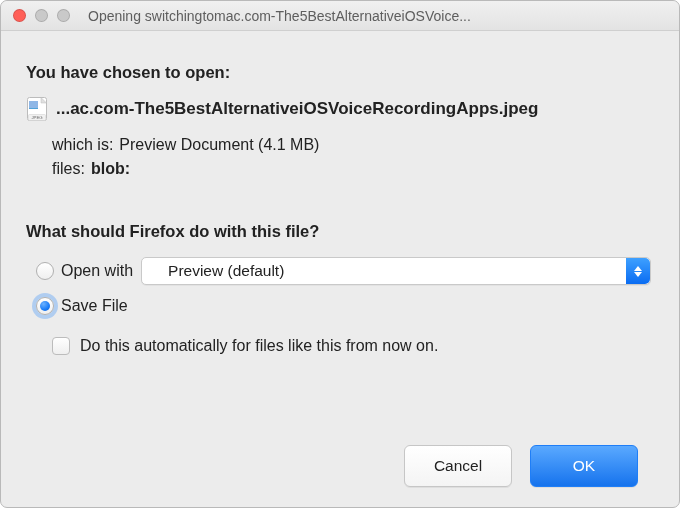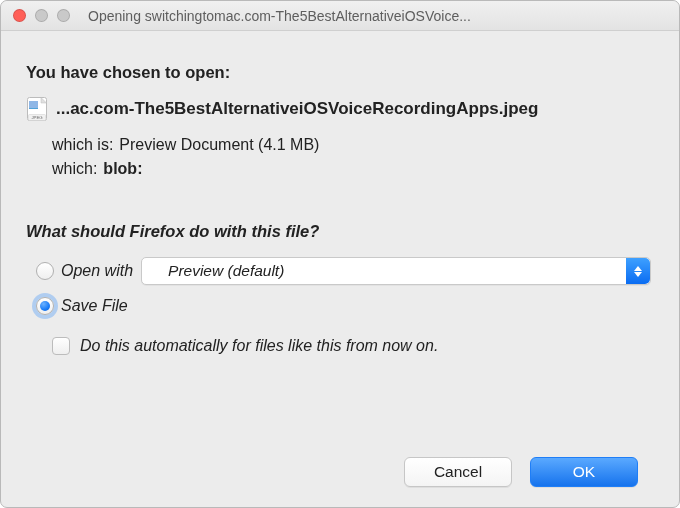--- a/index.html
+++ b/index.html
@@ -76,21 +76,21 @@
     margin-left: 26px;
   }
   .meta-row {
     display: flex;
     margin-bottom: 6px;
     font-size: 16px;
   }
   .meta-label { color: #222; margin-right: 6px; text-align: center; }
   .meta-value { color: #222; }
   .meta-value.bold { font-weight: 600; }
-  .section2 { margin-top: 28px; font-style: italic; }
+  .section2 { margin-top: 28px; }
   .section2 .heading { margin-bottom: 16px; }
 
   .option-row {
     display: flex;
     align-items: center;
     margin: 0 0 12px 10px;
   }
   .radio {
     width: 18px;
     height: 18px;
@@ -164,21 +164,21 @@
 
   .buttons {
     margin-top: auto;
     display: flex;
     justify-content: flex-end;
     gap: 18px;
     padding: 0 16px 20px 0;
   }
   .btn {
     min-width: 108px;
-    height: 30px;
+    height: 42px;
     border-radius: 6px;
     border: 1px solid #c6c6c6;
     display: inline-flex;
     align-items: center;
     justify-content: center;
     font-size: 15.5px;
     padding: 0 12px;
     box-shadow: 0 1px 0 rgba(0,0,0,0.06);
   }
   .btn-cancel {
@@ -221,21 +221,21 @@
       </span>
       <span class="file-name">...ac.com-The5BestAlternativeiOSVoiceRecordingApps.jpeg</span>
     </div>
 
     <div class="meta">
       <div class="meta-row">
         <span class="meta-label">which is:</span>
         <span class="meta-value">Preview Document (4.1 MB)</span>
       </div>
       <div class="meta-row">
-        <span class="meta-label">which:</span>
+        <span class="meta-label">files:</span>
         <span class="meta-value bold">blob:</span>
       </div>
     </div>
 
     <div class="section2">
       <div class="heading">What should Firefox do with this file?</div>
 
       <div class="option-row">
         <span class="radio unselected"></span>
         <span class="option-label">Open with</span>

